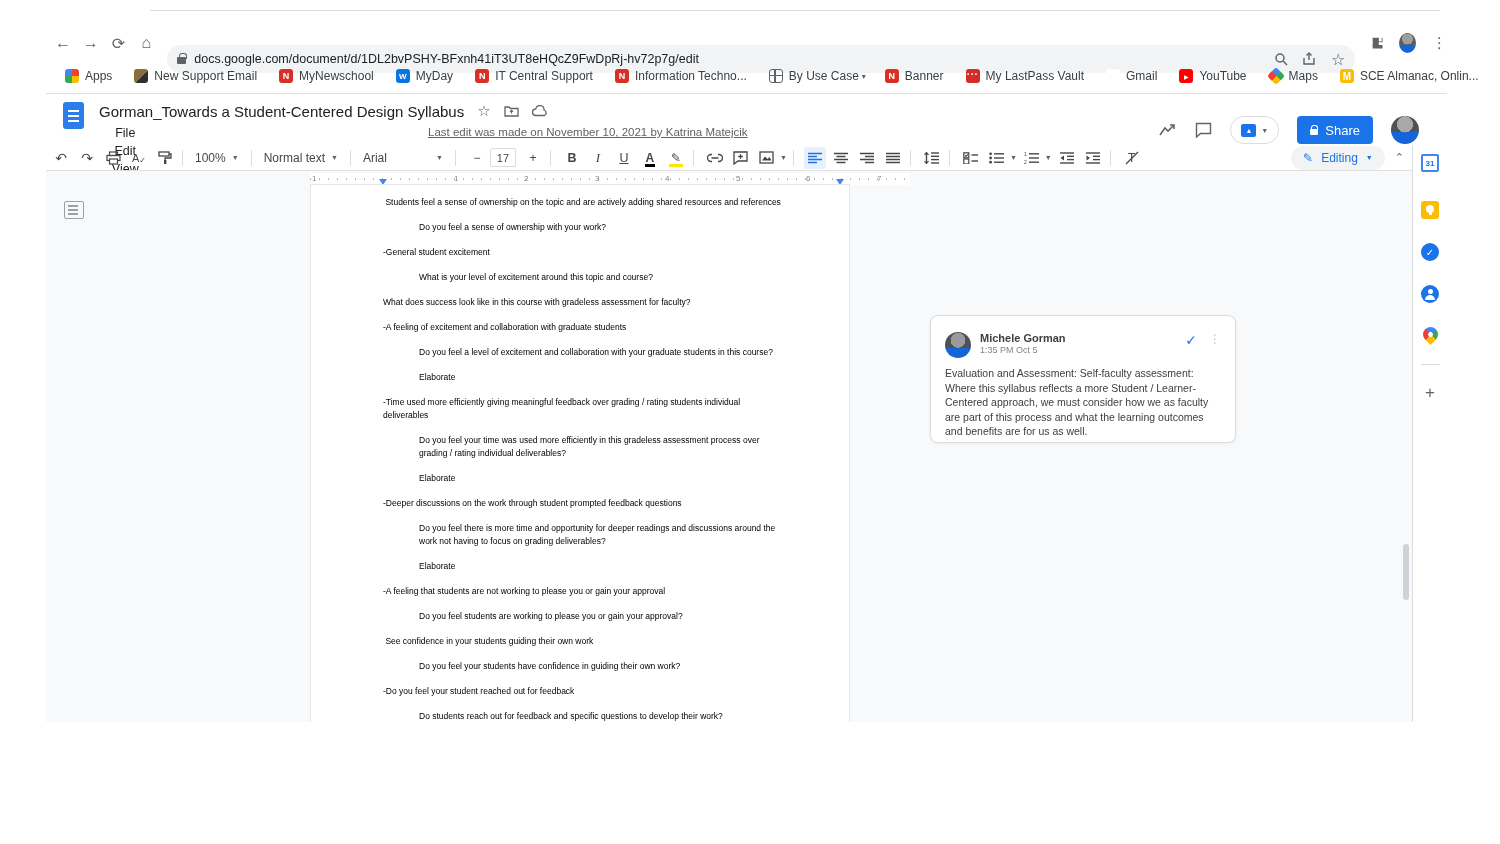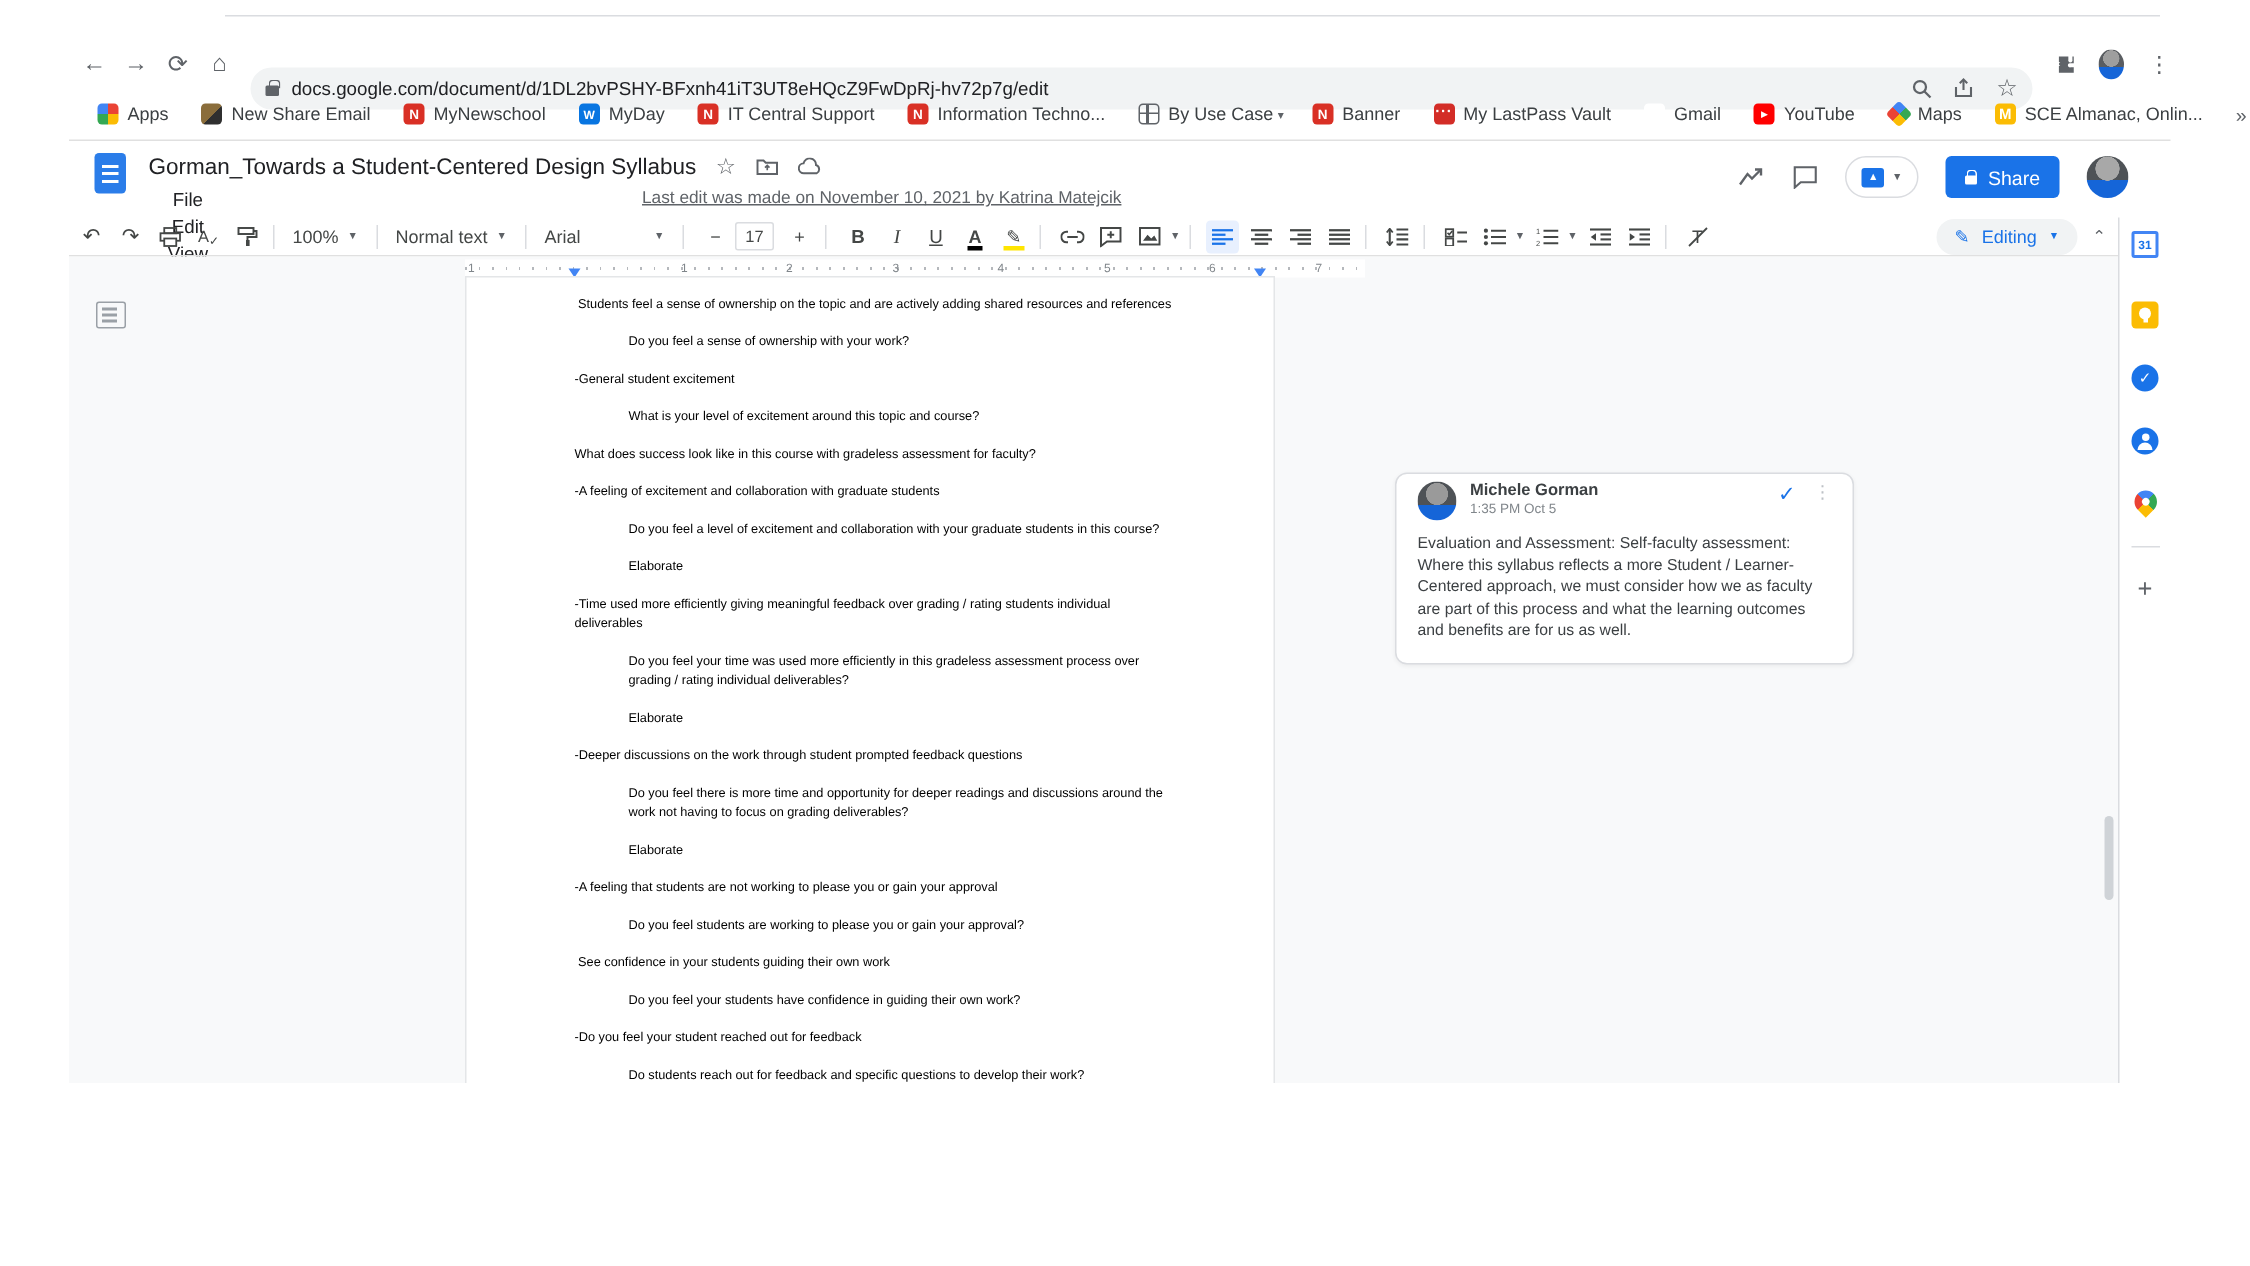--- a/index.html
+++ b/index.html
@@ -44,21 +44,21 @@
   #docs-header { position:absolute; left:46px; top:96px; width:1401px; height:49px; }
   #docs-icon { position:absolute; left:17px; top:6px; width:21px; height:27px; background:#2b7de9; border-radius:3px; }
   #docs-icon:before { content:""; position:absolute; left:5px; top:8px; width:11px; height:12px;
      background: repeating-linear-gradient(#fff 0 2px, rgba(0,0,0,0) 2px 5px); }
   #title-row { position:absolute; left:53px; top:6px; display:flex; align-items:center; gap:13px; }
   #doc-title { font-size:15px; color:#202124; }
   .title-ic { color:#5f6368; font-size:13px; }
   #menu-row { position:absolute; left:50px; top:28px; display:flex; align-items:center; font-size:12.5px; color:#202124;flex-direction:column; }
   .menu-item { padding:2px 6px; }
   #last-edit { margin-left:22px; font-size:11.5px; color:#5f6368; text-decoration:underline; }
-  #hdr-right { position:absolute; right:28px; top:8px; display:flex; align-items:center; gap:18px; }
+  #hdr-right { position:absolute; right:28px; top:20px; display:flex; align-items:center; gap:18px; }
   .hdr-ic { color:#5f6368; display:flex; align-items:center; }
   #present-btn { border:1px solid #dadce0; border-radius:15px; height:28px; padding:0 10px; display:flex; align-items:center; gap:5px; }
   .present-sq { width:15px; height:13px; background:#1a73e8; border-radius:2px; color:#fff; font-size:7px; display:flex; align-items:center; justify-content:center; }
   .dd-arrow { font-size:7px; color:#5f6368; }
   #share-btn { background:#1a73e8; color:#fff; border-radius:4px; height:28px; padding:0 13px; display:flex; align-items:center; gap:7px; font-size:13px; }
   .lock-w { width:8px; height:6px; background:#fff; border-radius:1px; position:relative; margin-top:3px; }
   .lock-w:before { content:""; position:absolute; left:1px; top:-4px; width:5px; height:5px; border:1.5px solid #fff; border-bottom:none; border-radius:3px 3px 0 0; }
   #hdr-avatar { width:28px; height:28px; border-radius:50%;
      background: radial-gradient(circle at 50% 30%, #a8a8a8 0 33%, rgba(0,0,0,0) 34%), linear-gradient(#4e5256 58%, #1565d8 58%); }
   
@@ -86,21 +86,21 @@
      background: repeating-linear-gradient(90deg, #b5b8bc 0 1px, rgba(0,0,0,0) 1px 9px); }
   .rnum { position:absolute; top:1px; font-size:8px; color:#80868b; }
   .rmark { position:absolute; top:6px; width:0; height:0; border-left:4px solid rgba(0,0,0,0); border-right:4px solid rgba(0,0,0,0); border-top:6px solid #4285f4; }
   #outline-btn { position:absolute; left:18px; top:30px; width:20px; height:18px; border:1.5px solid #9aa0a6; border-radius:2px; background:#f8f9fa; }
   #outline-btn:before { content:""; position:absolute; left:3px; top:3px; width:10px; height:1.5px; background:#9aa0a6; box-shadow:0 4px 0 #9aa0a6, 0 8px 0 #9aa0a6; }
   #page { position:absolute; left:264px; top:13px; width:540px; height:538px; background:#fff; border:1px solid #e4e6e8; border-bottom:none; }
   #doc-content { padding:11px 66px 0 72px; font-size:8.5px; line-height:13px; color:#000; }
   .dline { margin-bottom:12px; white-space:pre-wrap; }
   .dline.i1 { margin-left:36px; max-width:415px; }
   
-  #comment-card { position:absolute; left:884px; top:144px; width:306px; height:128px; background:#fff; border:1px solid #dadce0; border-radius:8px; box-shadow:0 1px 3px rgba(60,64,67,.08); padding:5px 14px; }
+  #comment-card { position:absolute; left:884px; top:144px; width:306px; height:128px; background:#fff; border:1px solid #dadce0; border-radius:8px; box-shadow:0 1px 3px rgba(60,64,67,.08); padding:16px 14px; }
   #comment-head { display:flex; align-items:flex-start; }
   #comment-avatar { width:26px; height:26px; border-radius:50%; flex:none;
      background: radial-gradient(circle at 50% 32%, #9a9a9a 0 33%, rgba(0,0,0,0) 34%), linear-gradient(#4e5256 60%, #1565d8 60%); }
   #comment-author-block { margin-left:9px; flex:1; }
   #comment-author { font-size:11px; font-weight:bold; color:#3c4043; }
   #comment-time { font-size:9px; color:#80868b; margin-top:1px; }
   #comment-resolve { color:#1a73e8; font-size:14px; font-weight:bold; margin-right:12px; }
   #comment-more { color:#bdc1c6; font-size:12px; }
   #comment-body { margin-top:8px; font-size:10.5px; line-height:14.5px; color:#3c4043; }
   #scroll-thumb { position:absolute; right:3px; top:373px; width:6px; height:56px; background:#cfd3d7; border-radius:3px; }
@@ -161,21 +161,21 @@
 <div id="bookmarks">
   <div id="bm-list" style="display:flex; align-items:center;">
 
   <span class="bm">
       <span class="fav fav-grid"></span>
       <span>Apps</span>
       <span class="chev"></span>
     </span>
       <span class="bm">
       <span class="fav fav-img"></span>
-      <span>New Share Email</span>
+      <span>New Support Email</span>
       <span class="chev"></span>
     </span>
       <span class="bm">
       <span class="fav fav-n"></span>
       <span>MyNewschool</span>
       <span class="chev"></span>
     </span>
       <span class="bm">
       <span class="fav fav-w"></span>
       <span>MyDay</span>

